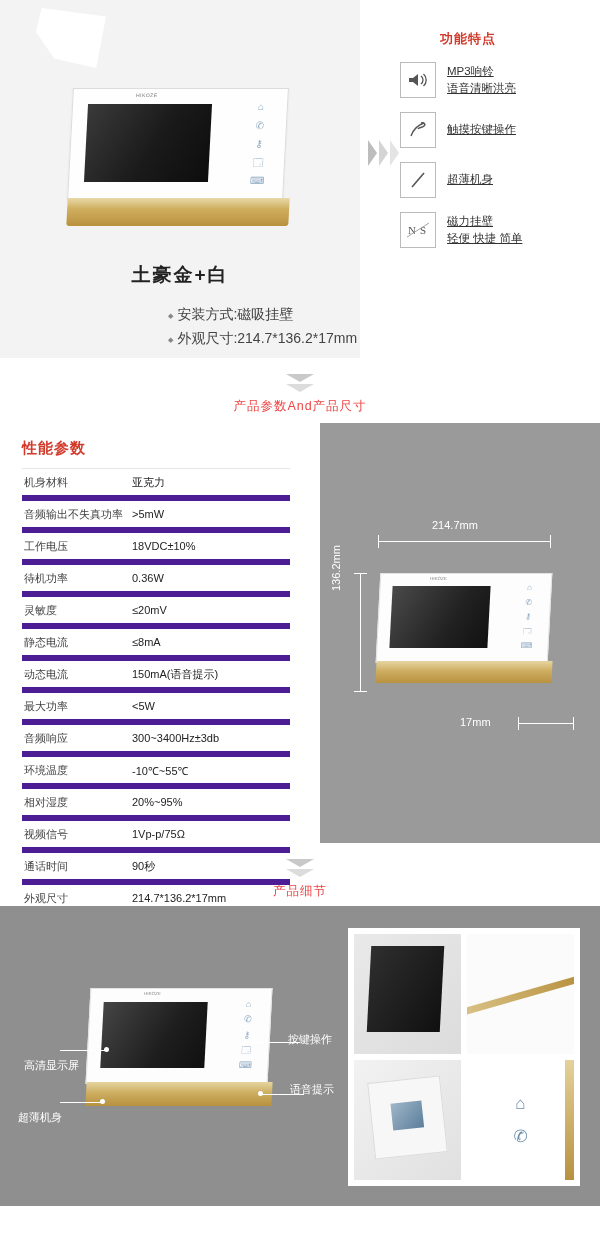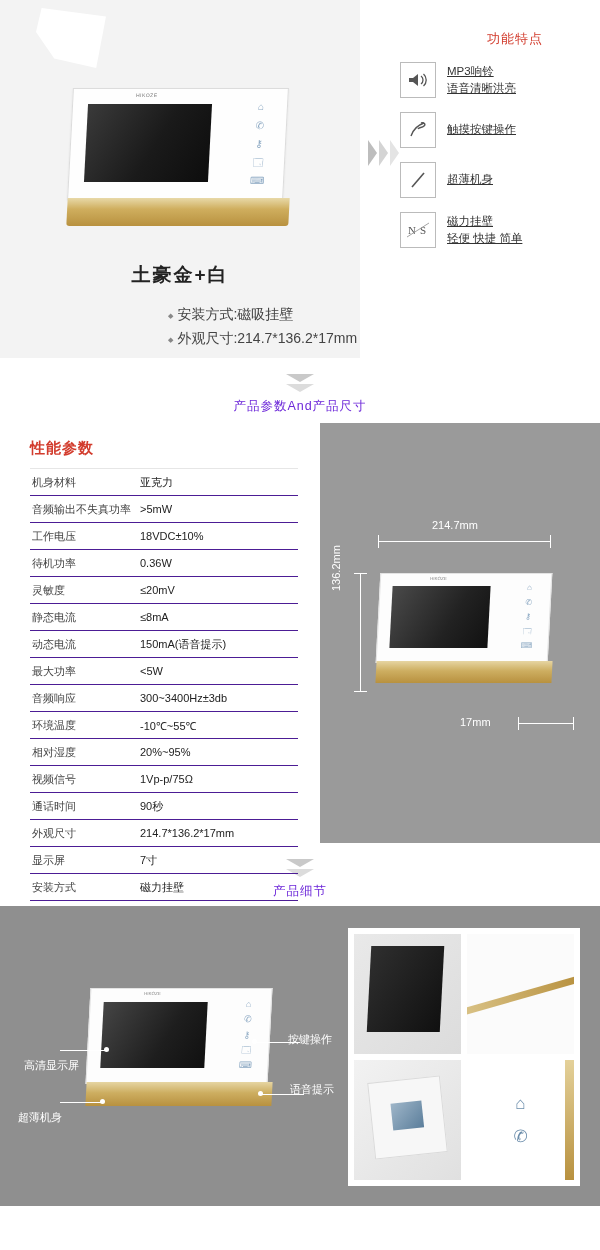--- a/index.html
+++ b/index.html
@@ -95,22 +95,22 @@
     color: #888; font-size: 7px; margin-right: 4px;
     vertical-align: 1px;
   }
 
   
   .features {
     position: absolute; left: 400px; top: 30px;
     width: 190px;
   }
   .features-title {
-    font-size: 13px; color: #d23b2c; font-weight: normal;
-    margin-left: 40px; margin-bottom: 14px; letter-spacing:1px;text-align:center;
+    font-size: 13px; color: #d23b2c; font-weight: bold;
+    margin-left: 40px; margin-bottom: 14px; letter-spacing:1px;
   }
   .feat-row {
     display: flex; align-items: center;
     margin-bottom: 14px;
     text-decoration: underline;
   }
   .feat-icon {
     width: 36px; height: 36px;
     border: 1px solid #bbb;
     display: flex; align-items: center; justify-content: center;
@@ -138,39 +138,39 @@
   }
   .chev-wrap { display:flex; flex-direction:column; align-items:center; gap:2px; margin-bottom:6px;}
   .chev-wrap span {
     width: 0; height: 0;
     border-left: 14px solid transparent;
     border-right: 14px solid transparent;
     border-top: 8px solid #c9c9c9;
   }
   .chev-wrap span:nth-child(2){ border-top-color:#dcdcdc; }
   .divider-label {
-    font-size: 12.5px; color: #6d28d9; letter-spacing: 1px;
+    font-size: 12.5px; color: #ef4444; letter-spacing: 1px;
   }
 
   
   .params {
     position: relative;
     width: 600px; height: 420px;
     margin-top: 8px;
   }
   .params-left {
-    position: absolute; left: 16px; top: 0; width: 320px; height: 420px;
-    background: #fff; padding: 16px 0 0 14px;
+    position: absolute; left: 0; top: 0; width: 320px; height: 420px;
+    background: #fff; padding: 16px 0 0 22px;
   }
   .params-title {
     font-size: 15px; color: #d23b2c; font-weight: bold;
     letter-spacing: 1px; margin-bottom: 10px;
   }
   table.spec { border-collapse: collapse; width: 268px; }
-  table.spec tr { border-bottom: 1px solid #4c1d95; }
+  table.spec tr { border-bottom: 6px solid #4c1d95; }
   table.spec tr:first-child { border-top: 1px solid #e6e6e6; }
   table.spec td { font-size: 11px; color: #333; padding: 5.5px 2px; }
   table.spec td.k { width: 108px; color: #444; }
   table.spec td.v { color: #222; }
 
   .params-right {
     position: absolute; left: 320px; top: 0;
     width: 280px; height: 420px;
     background: #9a9a9a;
   }

